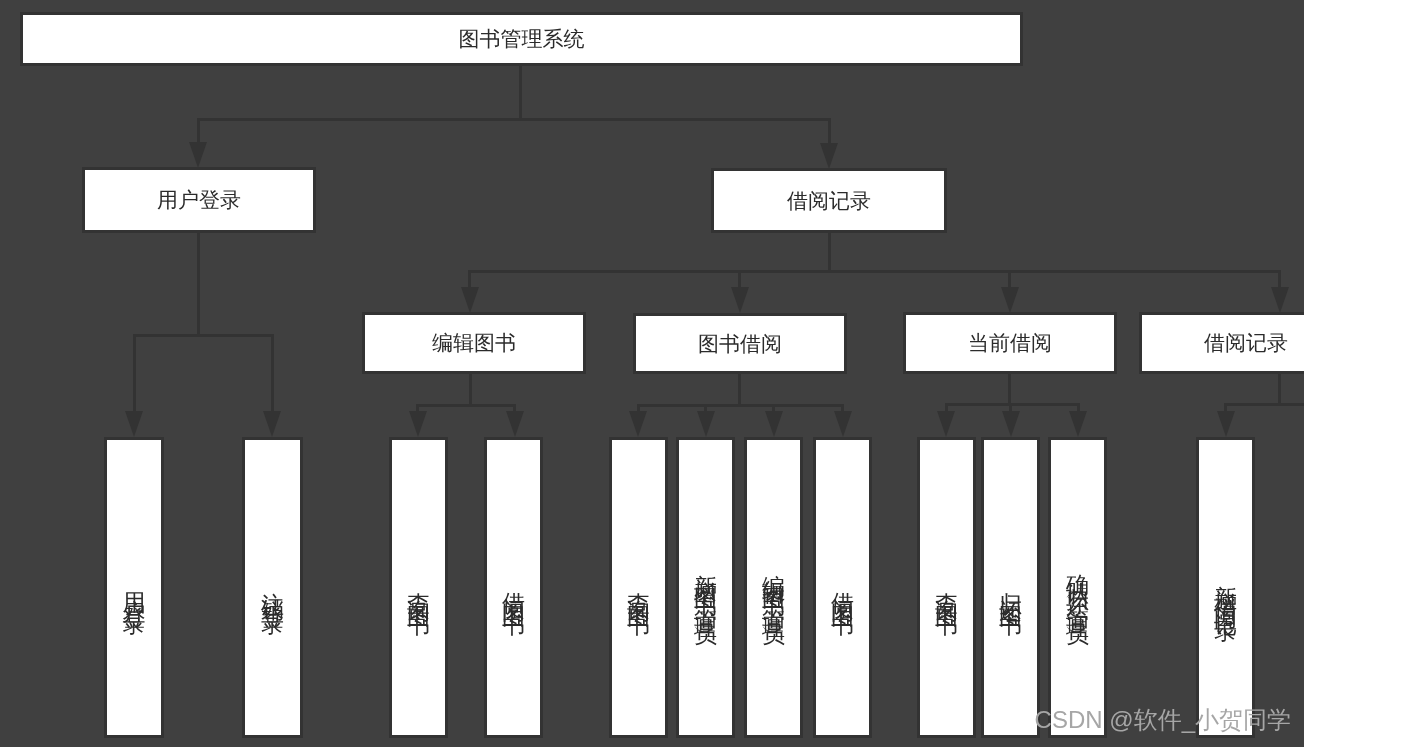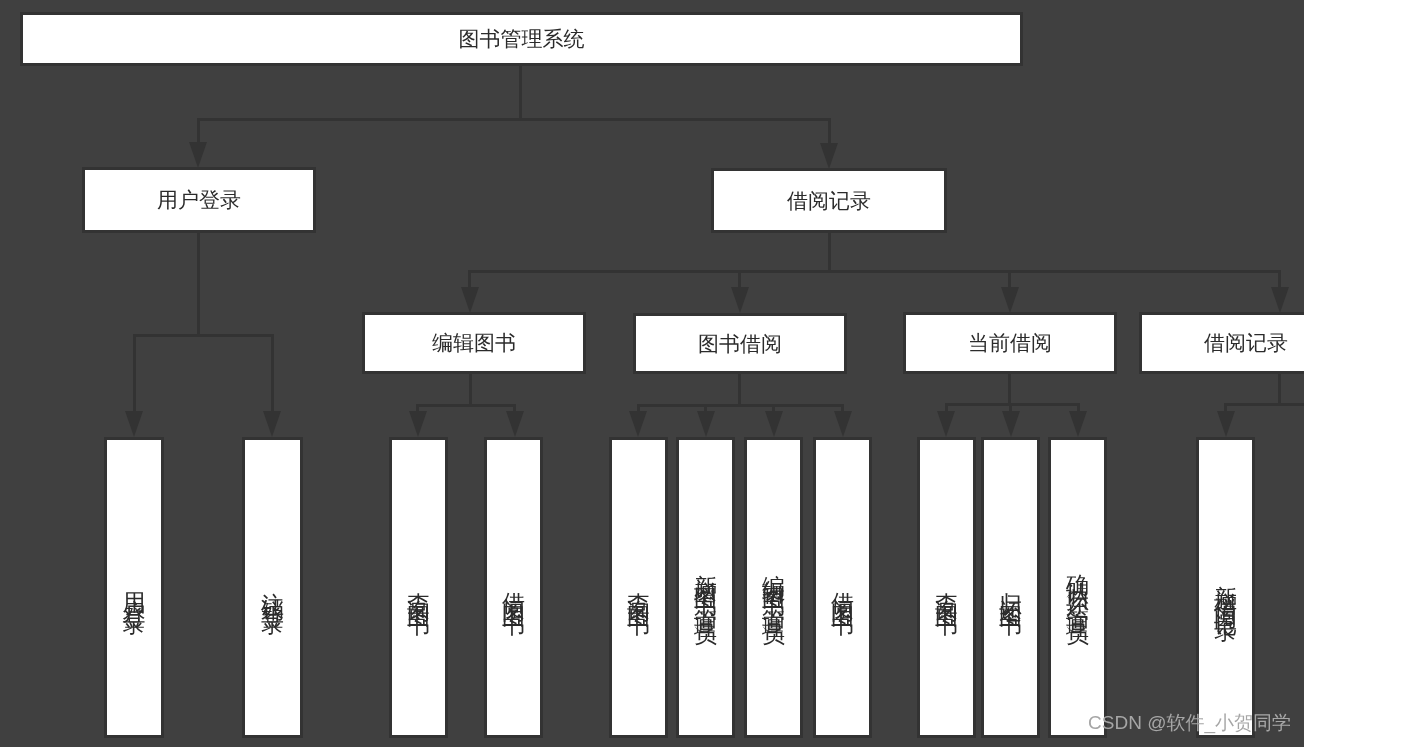--- a/index.html
+++ b/index.html
@@ -22,21 +22,21 @@
   }
   .line { position:absolute; background:#333333; }
   .arrow {
     position:absolute; width:0; height:0;
     border-left:9px solid transparent;
     border-right:9px solid transparent;
     border-top:26px solid #333333;
   }
   .watermark {
     position:absolute; right:13px; bottom:11px;
-    font-size:19px; color:#a6a6a6; white-space:nowrap;
+    font-size:24px; color:#a6a6a6; white-space:nowrap;
   }
 </style>
 </head>
 <body>
 
 <div class="canvas">
 
   <div class="box" style="left:20px; top:12px; width:1003px; height:54px;">
     <span>图书管理系统</span>
   </div>

